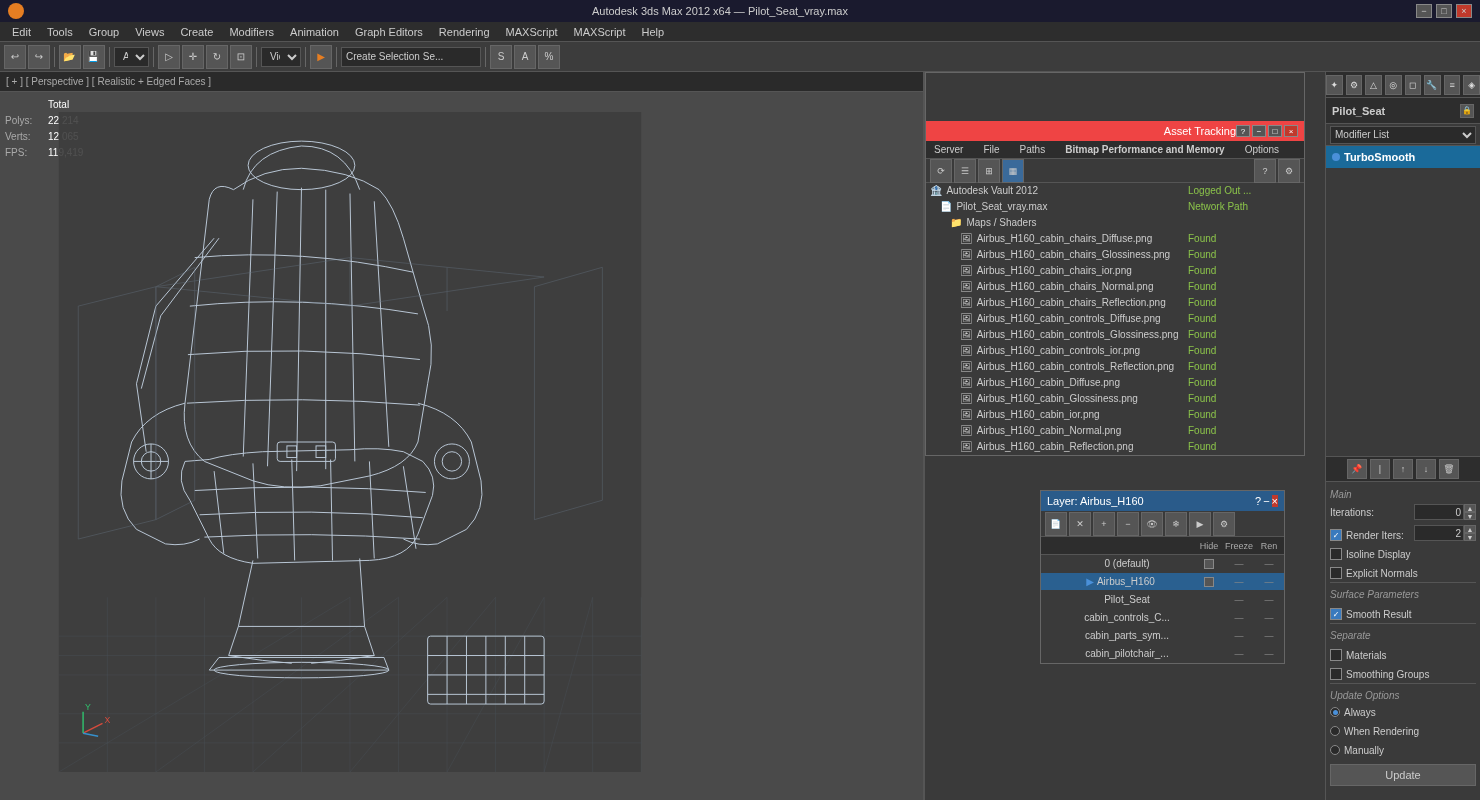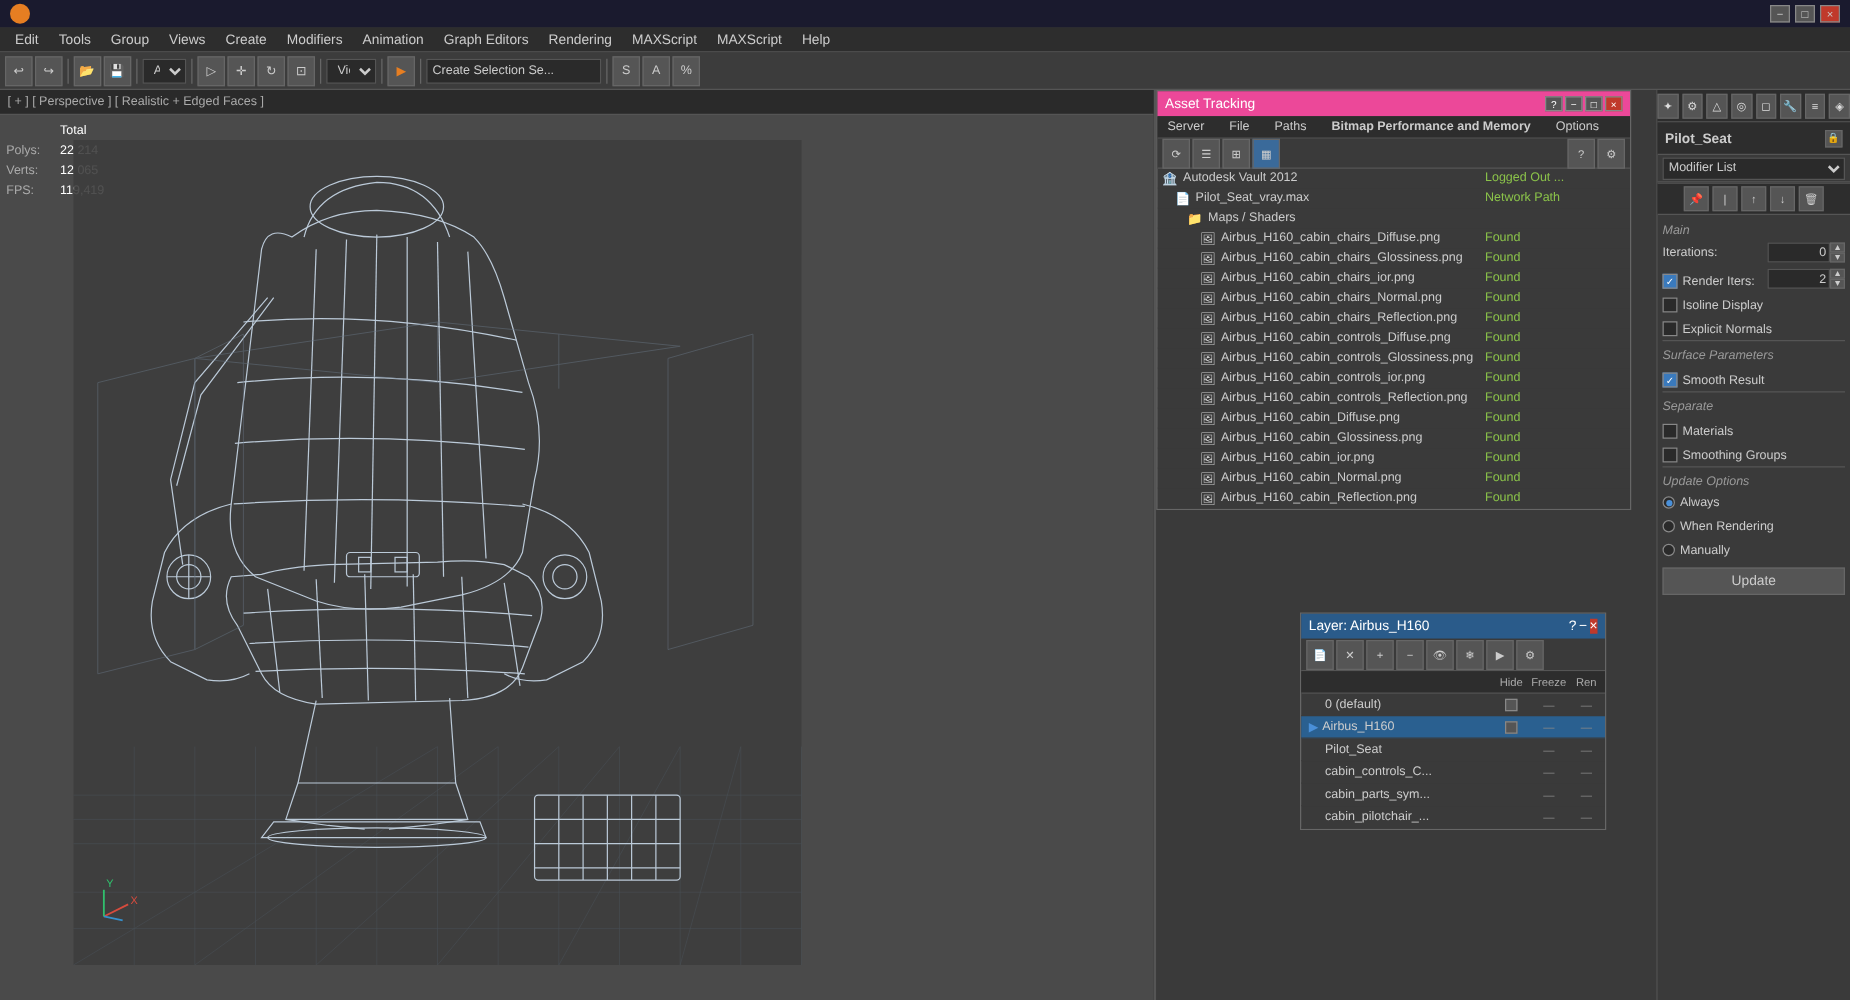--- a/index.html
+++ b/index.html
@@ -37,21 +37,21 @@
     #stats .stat-value { color: #fff; }
 
     
     #wireframe-obj { position: absolute; top: 50px; left: 80px; width: 550px; height: 620px; }
 
     
     #right-area { width: 390px; display: flex; flex-direction: column; position: relative; background: #3a3a3a; }
 
     
     #asset-tracking { background: #3a3a3a; border: 1px solid #666; position: absolute; top: 0; left: 0; width: 380px; }
-    #at-titlebar { height: 20px; background: #ec4899; display: flex; align-items: center; justify-content: space-between; padding: 0 6px; color: #fff; font-size: 11px; }
+    #at-titlebar { height: 20px; background: #ef4444; display: flex; align-items: center; justify-content: flex-end; padding: 0 6px; color: #fff; font-size: 11px; margin-top: 48px; }
     #at-titlebar .at-title-btn { width: 14px; height: 12px; background: #555; border: 1px solid #888; font-size: 8px; display: flex; align-items: center; justify-content: center; cursor: pointer; }
     #at-menubar { height: 18px; background: #2d2d2d; display: flex; align-items: center; padding: 0 4px; gap: 12px; font-size: 10px; color: #ccc; border-bottom: 1px solid #555; }
     #at-toolbar { height: 24px; background: #3a3a3a; display: flex; align-items: center; padding: 0 4px; gap: 2px; border-bottom: 1px solid #555; }
     #at-table { width: 100%; }
     #at-table-header { display: flex; background: #2d2d2d; border-bottom: 1px solid #555; height: 20px; align-items: center; }
     #at-table-header .col-name { flex: 1; padding: 0 6px; font-size: 10px; color: #ccc; }
     #at-table-header .col-status { width: 120px; padding: 0 6px; font-size: 10px; color: #ccc; }
     .at-row { display: flex; align-items: center; height: 16px; border-bottom: 1px solid #3a3a3a; }
     .at-row .col-name { flex: 1; padding: 0 4px; font-size: 10px; color: #ccc; display: flex; align-items: center; gap: 4px; overflow: hidden; }
     .at-row .col-status { width: 120px; padding: 0 4px; font-size: 10px; color: #8bc34a; }
@@ -61,21 +61,21 @@
 
     
     #layer-window { background: #3a3a3a; border: 1px solid #666; position: absolute; top: 418px; left: 115px; width: 245px; }
     #layer-titlebar { height: 20px; background: #2a5b8a; display: flex; align-items: center; justify-content: space-between; padding: 0 6px; color: #fff; font-size: 11px; }
     #layer-toolbar { height: 26px; background: #3a3a3a; display: flex; align-items: center; padding: 0 4px; gap: 2px; border-bottom: 1px solid #555; }
     #layer-headers { display: flex; align-items: center; height: 18px; background: #2d2d2d; border-bottom: 1px solid #555; font-size: 9px; color: #aaa; }
     #layer-headers .lh-name { flex: 1; padding-left: 6px; }
     #layer-headers .lh-col { width: 30px; text-align: center; }
     .layer-row { display: flex; align-items: center; height: 18px; border-bottom: 1px solid #3a3a3a; }
     .layer-row.selected { background: #2a6090; }
-    .layer-row .lr-name { flex: 1; padding-left: 6px; font-size: 10px; color: #ccc; display: flex; align-items: center; gap: 3px; overflow: hidden; white-space: nowrap; }
+    .layer-row .lr-name { flex: 1; padding-left: 6px; font-size: 10px; color: #ccc; display: flex; align-items: center; gap: 3px; overflow: hidden; white-space: nowrap; justify-content: center; }
     .layer-row .lr-col { width: 30px; display: flex; align-items: center; justify-content: center; font-size: 9px; color: #888; }
 
     
     #modifier-panel { width: 155px; background: #3a3a3a; border-left: 1px solid #555; display: flex; flex-direction: column; }
     #mod-top { height: 26px; background: #2d2d2d; display: flex; align-items: center; justify-content: space-between; padding: 0 6px; border-bottom: 1px solid #555; }
     #mod-top .mod-title { font-size: 11px; color: #ccc; font-weight: bold; }
     #mod-top .mod-icons { display: flex; gap: 2px; }
     #mod-top .mod-icon-btn { width: 14px; height: 14px; background: #555; border: 1px solid #666; display: flex; align-items: center; justify-content: center; font-size: 8px; cursor: pointer; color: #ccc; }
     #mod-dropdown-row { height: 22px; padding: 2px 4px; display: flex; gap: 4px; align-items: center; border-bottom: 1px solid #555; }
     #mod-dropdown { flex: 1; height: 18px; background: #2a2a2a; border: 1px solid #555; color: #ccc; font-size: 10px; }
@@ -114,20 +114,23 @@
 
     .at-scroll { max-height: 310px; overflow-y: auto; }
 
     #main-left { display: flex; flex-direction: column; flex: 1; }
   </style>
 </head>
 <body>
 
 <div id="title-bar">
   <div style="width:16px;height:16px;background:#e67e22;border-radius:50%;flex-shrink:0;"></div>
+  <div class="title-center">
+    <span>Autodesk 3ds Max 2012 x64</span> — <span>Pilot_Seat_vray.max</span>
+  </div>
   <div class="win-controls">
     <div class="win-btn">−</div>
     <div class="win-btn">□</div>
     <div class="win-btn close">×</div>
   </div>
 </div>
 
 <div id="menu-bar">
   <span class="menu-item">Edit</span>
   <span class="menu-item">Tools</span>
@@ -601,20 +604,26 @@
         <div class="mod-icon-btn">🔒</div>
       </div>
     </div>
 
     <div id="mod-dropdown-row">
       <select id="mod-dropdown">
         <option>Modifier List</option>
       </select>
     </div>
 
+    <div id="modifier-list">
+      <div class="modifier-entry">
+        <span style="width:8px;height:8px;border-radius:50%;background:#4a90d9;flex-shrink:0;"></span>
+        <span class="mod-label">TurboSmooth</span>
+      </div>
+    </div>
 
     <div id="mod-icons-row">
       <div class="mi-btn">📌</div>
       <div class="mi-btn">|</div>
       <div class="mi-btn">↑</div>
       <div class="mi-btn">↓</div>
       <div class="mi-btn">🗑</div>
     </div>
 
     <div id="turbo-params">

